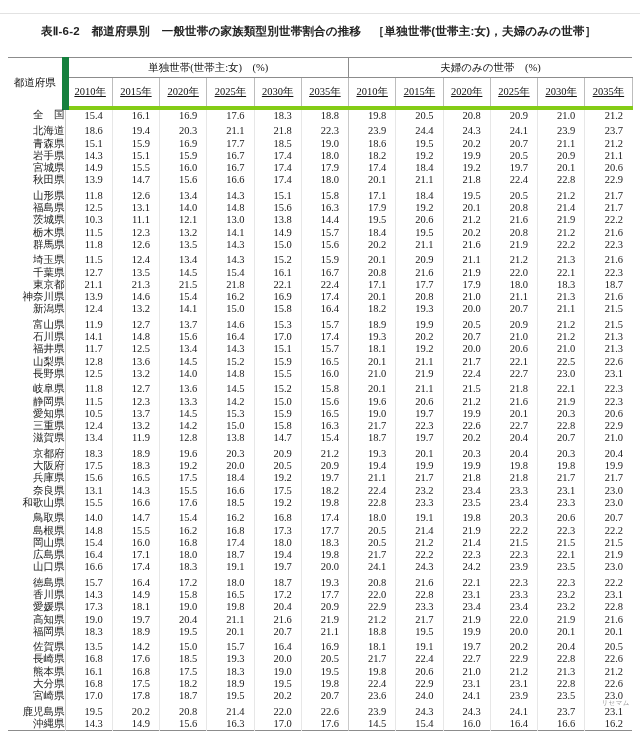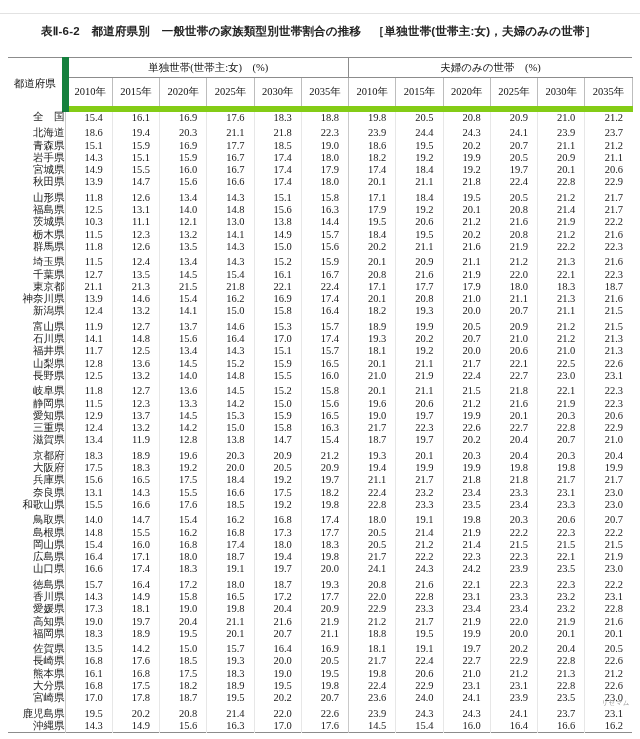--- a/index.html
+++ b/index.html
@@ -18,21 +18,21 @@
     position:absolute; top:57px; left:8px; width:624px;
     border-collapse:collapse; table-layout:fixed;
     border-top:1px solid #8c8c8c; border-bottom:1px solid #8c8c8c;
   }
   col.cname { width:57px; }
   col.cv { width:47.25px; }
   thead th { font-weight:normal; font-size:10.5px; color:#111; text-align:center; padding:0; }
   tr.grouprow th { height:19px; }
   th.glabel { border-bottom:1px solid #8c8c8c; border-left:1px solid #8c8c8c; }
   th.corner { border-right:7px solid #15803d; vertical-align:middle; }
-  tr.yearrow th { height:28px; border-bottom:6px solid #84cc16; border-left:1px solid #bdbdbd; vertical-align:middle; }
+  tr.yearrow th { height:28px; border-bottom:4px solid #84cc16; border-left:1px solid #bdbdbd; vertical-align:middle;text-decoration:underline; }
   tr.yearrow th:last-child { border-right:1px solid #bdbdbd; }
   tbody td {
     font-size:10.5px; line-height:12.3px; height:12.3px; padding:0 9px 0 0;
     text-align:right; border-left:1px solid #e7e7e7; white-space:nowrap;
   }
   tbody td.name { text-align:right; padding:0; border-left:none; }
   tbody td.gstart { border-left:1px solid #c9c9c9; }
   tbody tr.gap td { padding-top:3px; }
   .wm {
     position:absolute; left:496px; top:699px; width:142px; height:36px;
@@ -432,21 +432,21 @@
         <td>15.6</td>
         <td class="gstart">19.6</td>
         <td>20.6</td>
         <td>21.2</td>
         <td>21.6</td>
         <td>21.9</td>
         <td>22.3</td>
       </tr>
       <tr>
         <td class="name">愛知県</td>
-        <td class="gstart">12.9</td>
+        <td class="gstart">10.5</td>
         <td>13.7</td>
         <td>14.5</td>
         <td>15.3</td>
         <td>15.9</td>
         <td>16.5</td>
         <td class="gstart">19.0</td>
         <td>19.7</td>
         <td>19.9</td>
         <td>20.1</td>
         <td>20.3</td>

